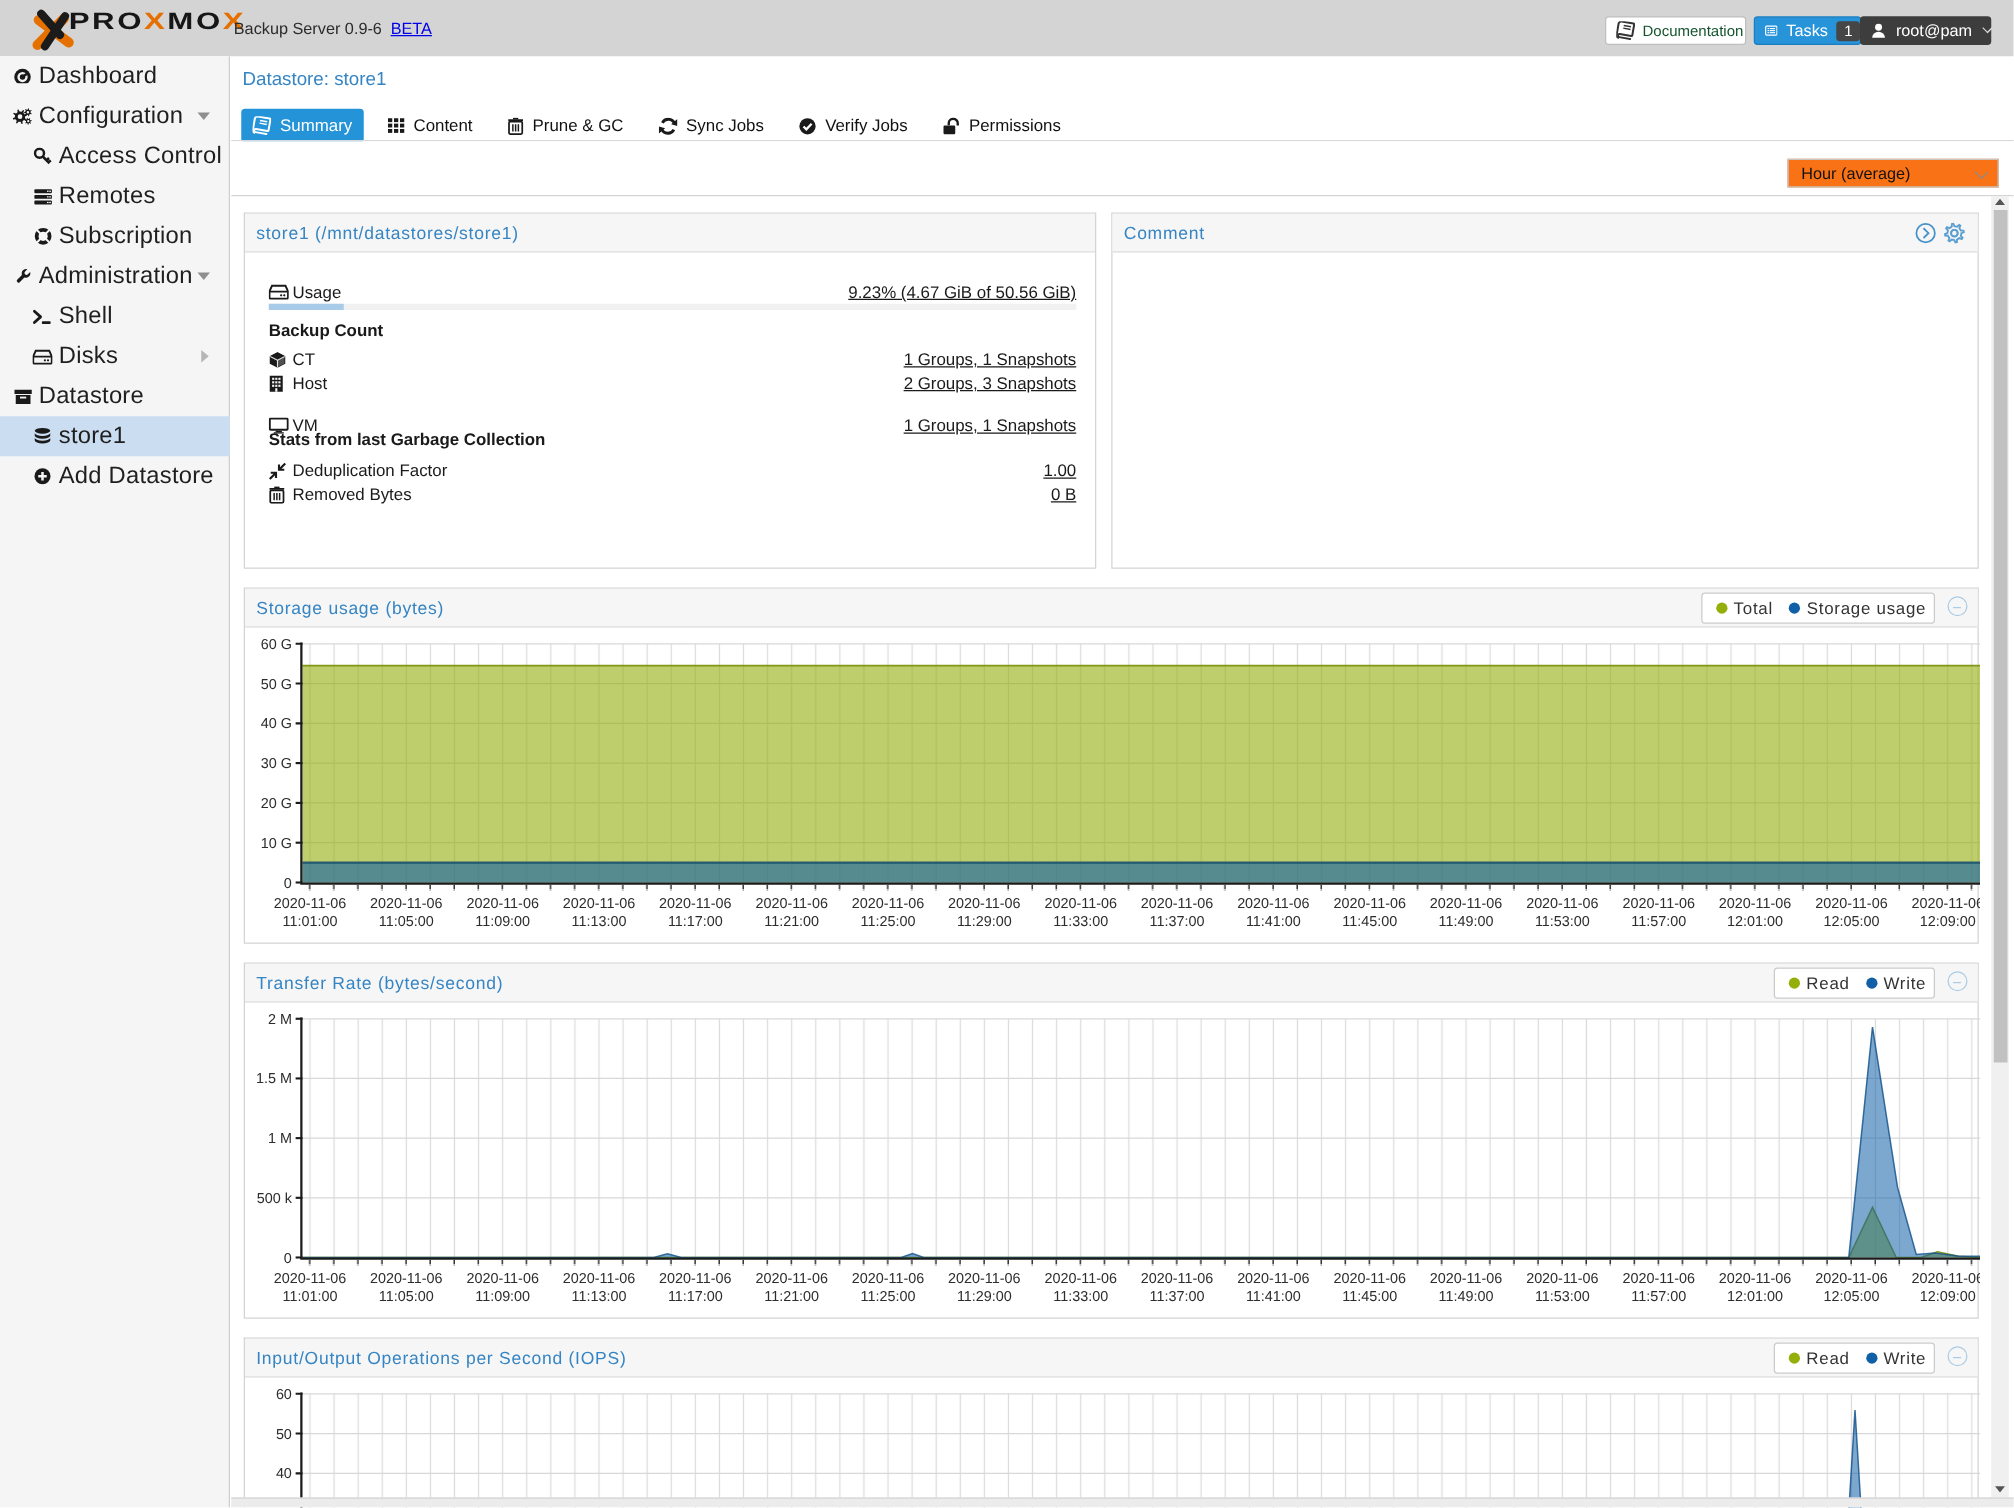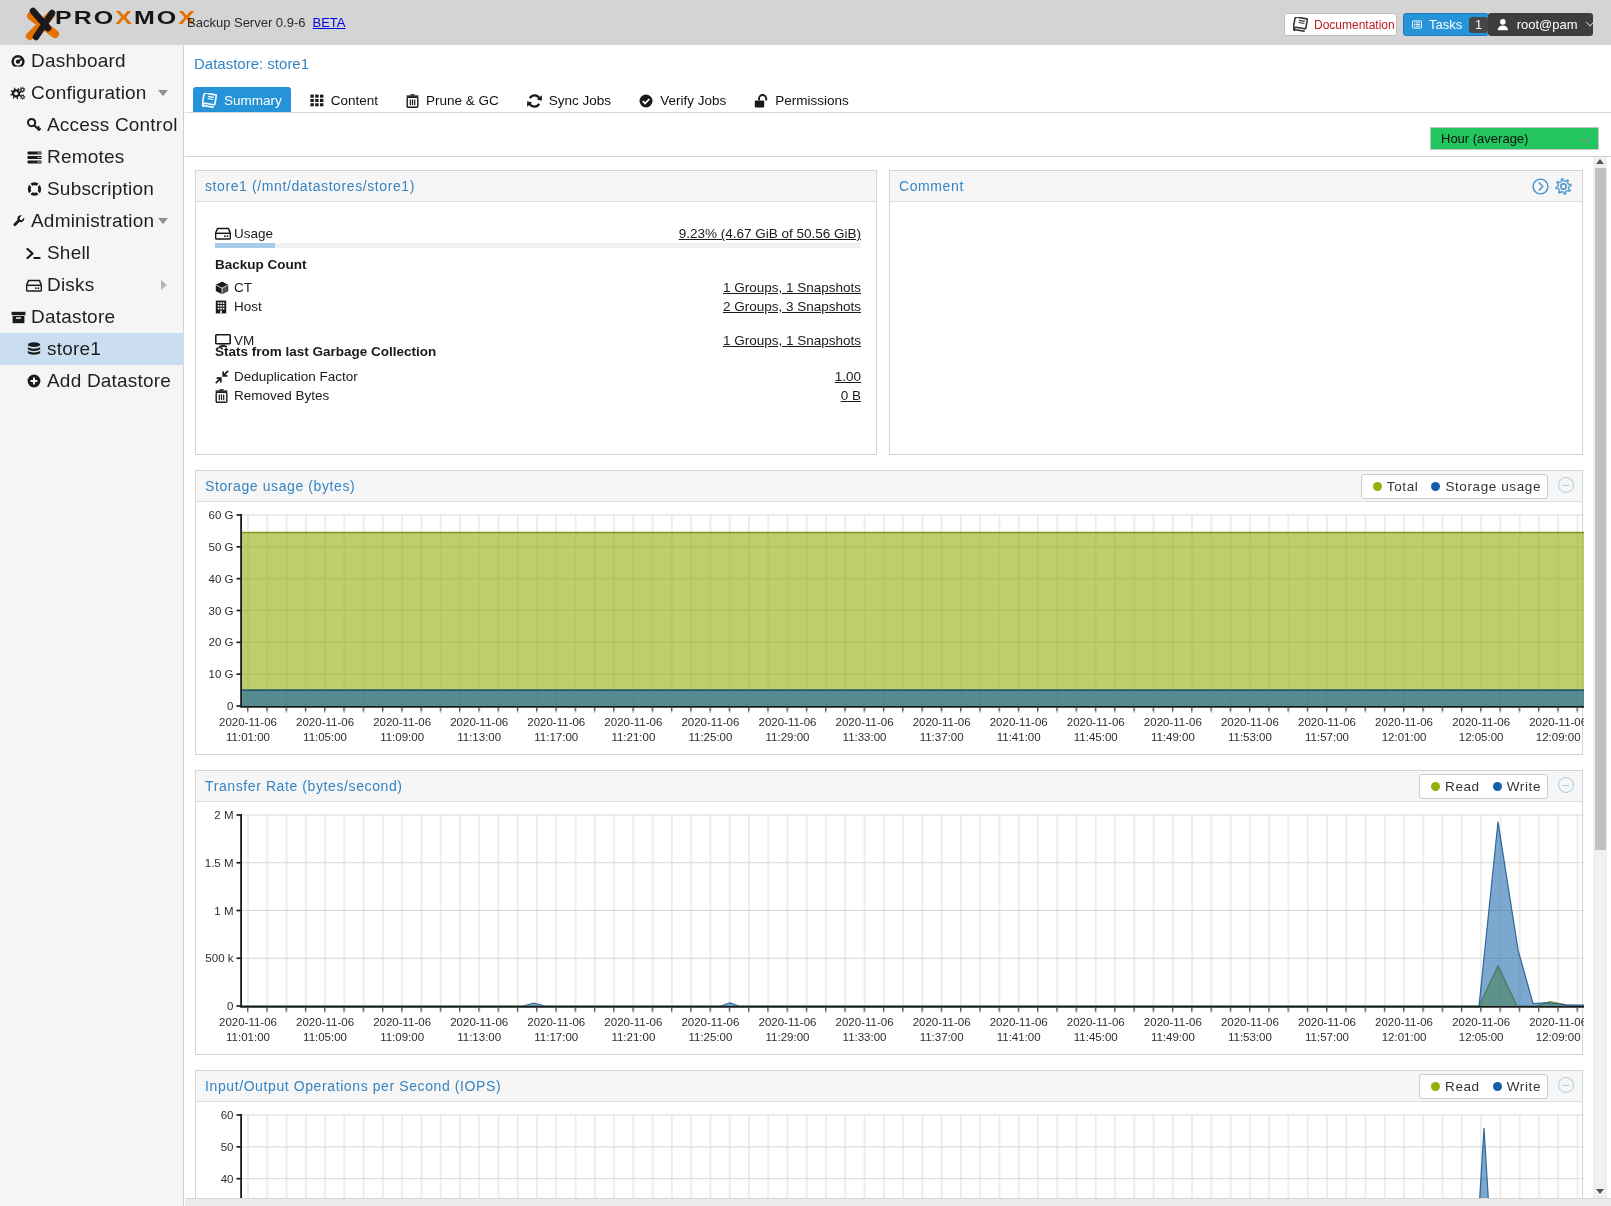--- a/index.html
+++ b/index.html
@@ -8,21 +8,21 @@
 
 
 #hdr { position:absolute; left:0; top:0; width:1611px; height:45px; background:#d4d4d4; }
 #logo { position:absolute; left:24px; top:3px; display:flex; align-items:flex-start; }
 #logoword { font-size:25px; font-weight:bold; letter-spacing:2px; color:#161616;
   transform:scaleY(0.76); transform-origin:center; margin-left:-5px; }
 #logoword b { color:#E57000; }
 #hdrtext { position:absolute; left:187px; top:0; height:45px; display:flex; align-items:center; font-size:13px; color:#2b2b2b; }
 #hdrtext a { color:#0000e8; margin-left:7px; text-decoration:underline; }
 .hbtn { position:absolute; top:13px; height:23px; border-radius:3px; display:flex; align-items:center; font-size:13px; }
-#btn-doc { left:1284px; width:113px; background:#fff; border:1px solid #bfbfbf; color:#b91c1c; padding-left:8px; font-size:12px; }
+#btn-doc { left:1284px; width:113px; background:#fff; border:1px solid #bfbfbf; color:#14532d; padding-left:8px; font-size:12px; }
 #btn-doc svg { margin-right:6px; }
 #btn-tasks { left:1403px; width:86px; background:#2793d8; border:1px solid #1c7ec0; color:#fff; padding-left:8px; }
 #btn-tasks svg { margin-right:7px; }
 .badge { background:#464646; color:#fff; border-radius:3px; font-size:12px; padding:1px 6px; margin-left:7px; }
 #btn-user { left:1488px; width:105px; background:#3d3d3d; color:#fff; padding-left:9px; }
 #btn-user svg { margin-right:8px; }
 .caret { width:7px; height:7px; border-right:1.6px solid #dedede; border-bottom:1.6px solid #dedede; transform:rotate(45deg) scaleY(0.85); margin:-4px 0 0 9px; }
 
 
 #side { position:absolute; left:0; top:45px; width:184px; height:1161px; background:#f5f5f5; border-right:1px solid #cfcfcf; }
@@ -35,21 +35,21 @@
 .arr-r { position:absolute; right:17px; width:0; height:0; border-top:5px solid transparent; border-bottom:5px solid transparent; border-left:6px solid #b5b5b5; }
 
 
 #crumb { position:absolute; left:194px; top:55px; font-size:15px; color:#3584c3; }
 #tabs { position:absolute; left:193px; top:87px; display:flex; height:27px; }
 .tab { display:flex; align-items:center; padding:0 9px; margin-right:10px; font-size:13.5px; color:#111; }
 .tab .tic { display:inline-flex; margin-right:7px; }
 .tab.active { background:#2593d7; color:#fff; border-radius:3px; }
 #tabline { position:absolute; left:185px; top:112px; width:1426px; height:1px; background:#d9d9d9; }
 #toolbar { position:absolute; left:185px; top:113px; width:1426px; height:44px; background:#fff; border-bottom:1px solid #d5d5d5; }
-#combo { position:absolute; left:1430px; top:127px; width:169px; height:23px; border:1px solid #c5c5c5; background:#22c55e;
+#combo { position:absolute; left:1430px; top:127px; width:169px; height:23px; border:1px solid #c5c5c5; background:#f97316;
   display:flex; align-items:center; padding-left:10px; font-size:13px; color:#111; }
 #combo .cv { position:absolute; right:9px; top:6px; width:8px; height:8px; border-right:1.5px solid #8a8a8a; border-bottom:1.5px solid #8a8a8a; transform:rotate(45deg) scale(1,0.9); }
 
 
 .panel { position:absolute; background:#fff; border:1px solid #d4d4d4; }
 .phdr { height:31px; background:#f6f6f6; border-bottom:1px solid #dedede; display:flex; align-items:center; padding-left:9px;
   font-size:14px; letter-spacing:0.6px; color:#3584c3; position:relative; }
 .legend { position:absolute; right:34px; top:2.5px; height:25px; background:#fff; border:1px solid #cbcbcb; border-radius:3px;
   display:flex; align-items:center; padding:0 2px; }
 .ldot { width:9px; height:9px; border-radius:50%; margin:0 5px 0 9px; }

